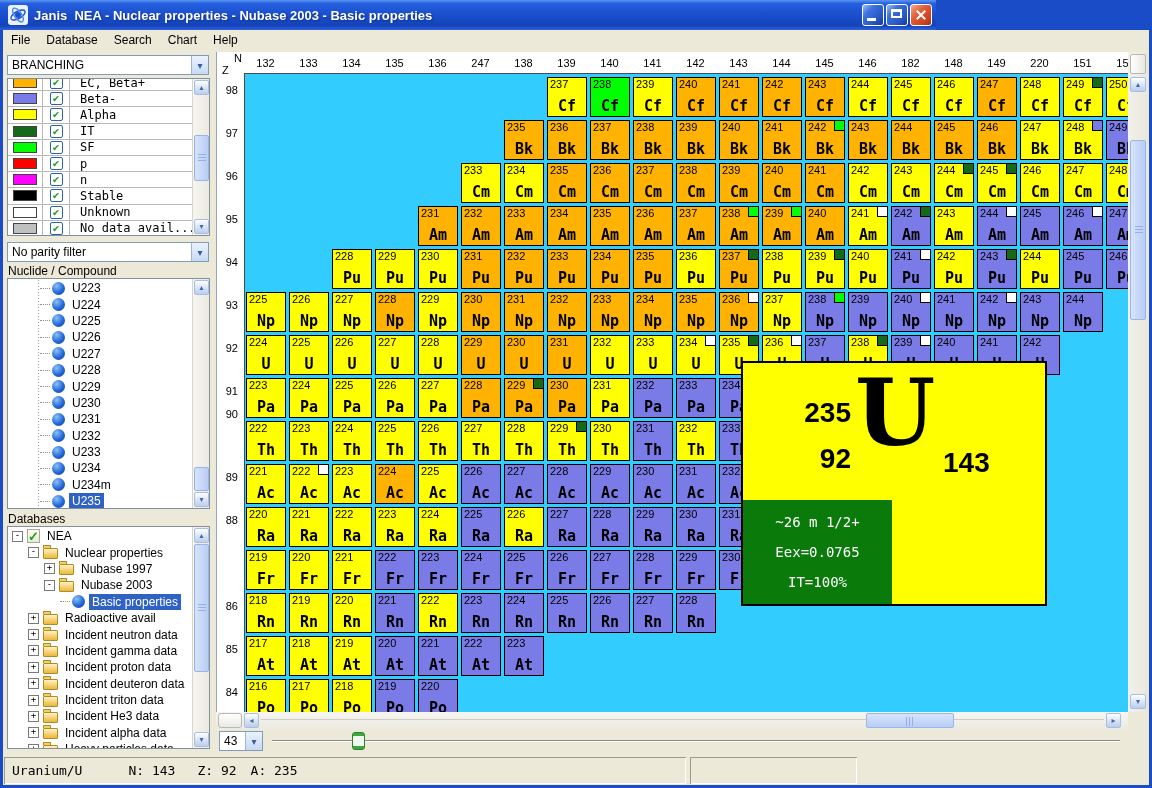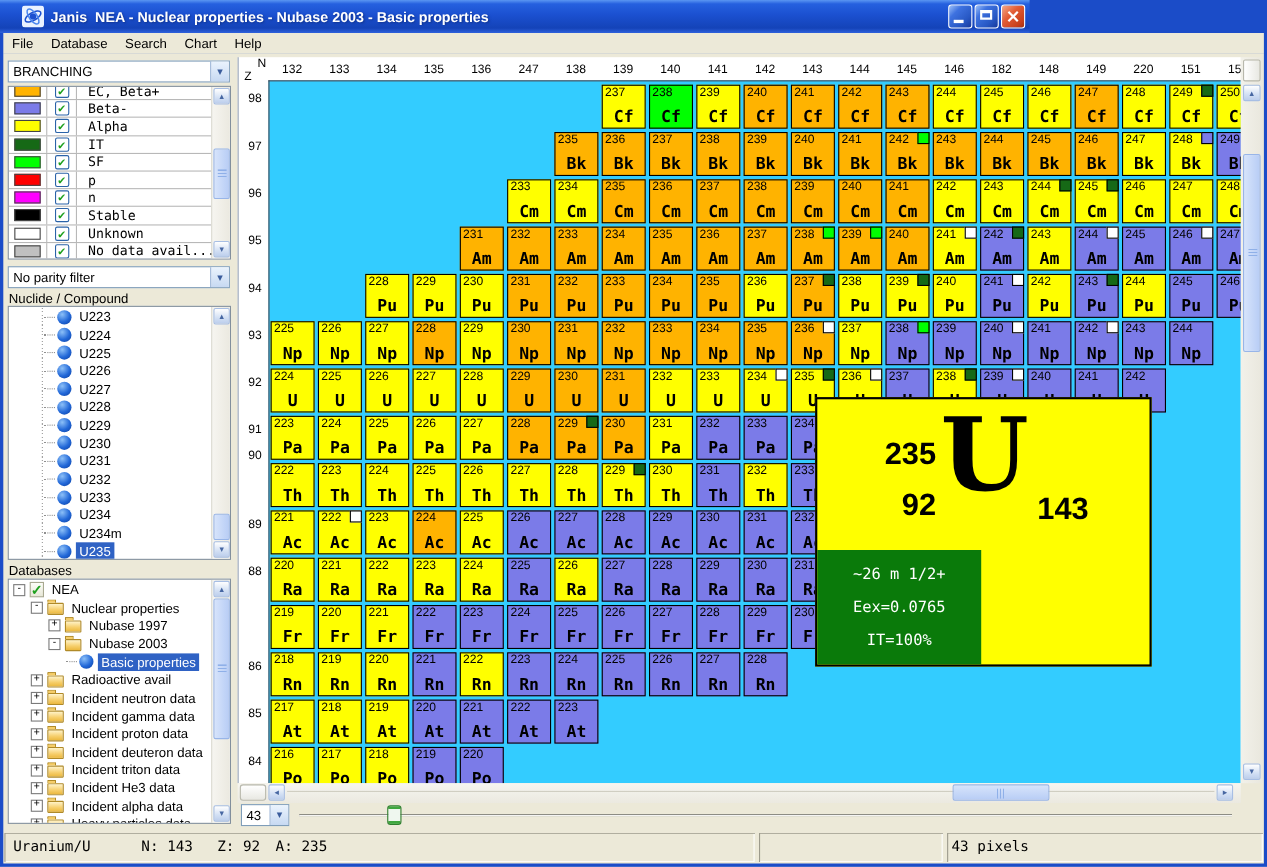--- a/index.html
+++ b/index.html
@@ -1,20 +1,20 @@
 <!DOCTYPE html>
 <html><head>
 <meta charset="utf-8">
 <style>
   html,body{margin:0;padding:0;}
   body{width:1152px;height:788px;overflow:hidden;font-family:"Liberation Sans",sans-serif;background:#ECE9D8;}
   #win{position:relative;width:1152px;height:788px;background:#1B4CC8;overflow:hidden;}
 
   
-  .titlebar{position:absolute;left:0;top:0;width:936px;height:30px;display:flex;align-items:center;box-sizing:border-box;padding:0 4px 0 20px;
+  .titlebar{position:absolute;left:0;top:0;width:936px;height:30px;display:flex;align-items:center;box-sizing:border-box;padding:0 4px 0 8px;
     background:linear-gradient(180deg,#5A96F2 0%,#2560DF 12%,#1B50D0 45%,#1443B8 85%,#2E61DC 100%);}
   .appicon{width:20px;height:20px;flex:none;}
   .title{color:#fff;font-weight:bold;font-size:13px;white-space:pre;text-shadow:1px 1px 2px #10328C;margin-left:6px;flex:1;overflow:hidden;}
   .winbtns{display:flex;gap:2px;}
   .wbtn{position:relative;width:22px;height:22px;border:1px solid #fff;border-radius:3px;box-sizing:border-box;flex:none;}
   .minb,.maxb{background:linear-gradient(135deg,#9CC0F8 0%,#3E72E0 30%,#2858C4 70%,#16389C 100%);}
   .closeb{background:linear-gradient(135deg,#F4A988 0%,#E25C35 40%,#C8401C 80%,#A03010 100%);}
   .g-min{position:absolute;left:4px;bottom:4px;width:9px;height:3px;background:#fff;}
   .g-max{position:absolute;left:4px;top:4px;width:11px;height:9px;border:2px solid #fff;border-top-width:3px;box-sizing:border-box;}
   .g-x1,.g-x2{position:absolute;left:4px;top:9px;width:12px;height:2px;background:#fff;}
@@ -1351,17 +1351,14 @@
     <div id="slider-thumb"></div>
   </div>
 
   <div class="sect" id="s1">
     <span id="st-nuc">Uranium/U</span>
     <span id="st-n">N: 143</span>
     <span id="st-z">Z: 92</span>
     <span id="st-a">A: 235</span>
   </div>
   <div class="sect" id="s2"></div>
-  <div class="sect" id="s3">
-    <span>43 pixels</span>
-  </div>
 
 </div>
 
 </body></html>

